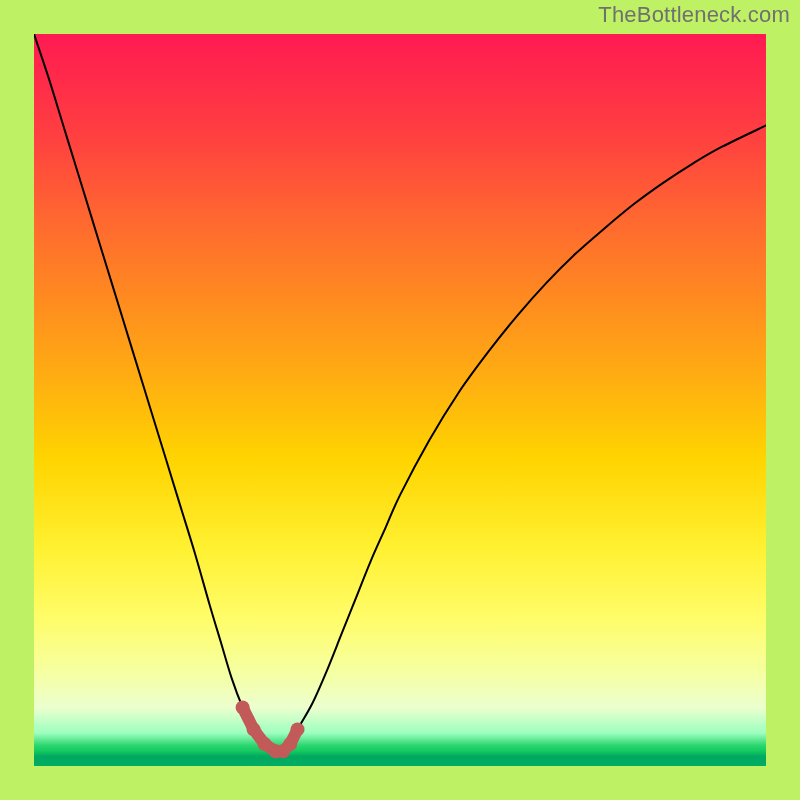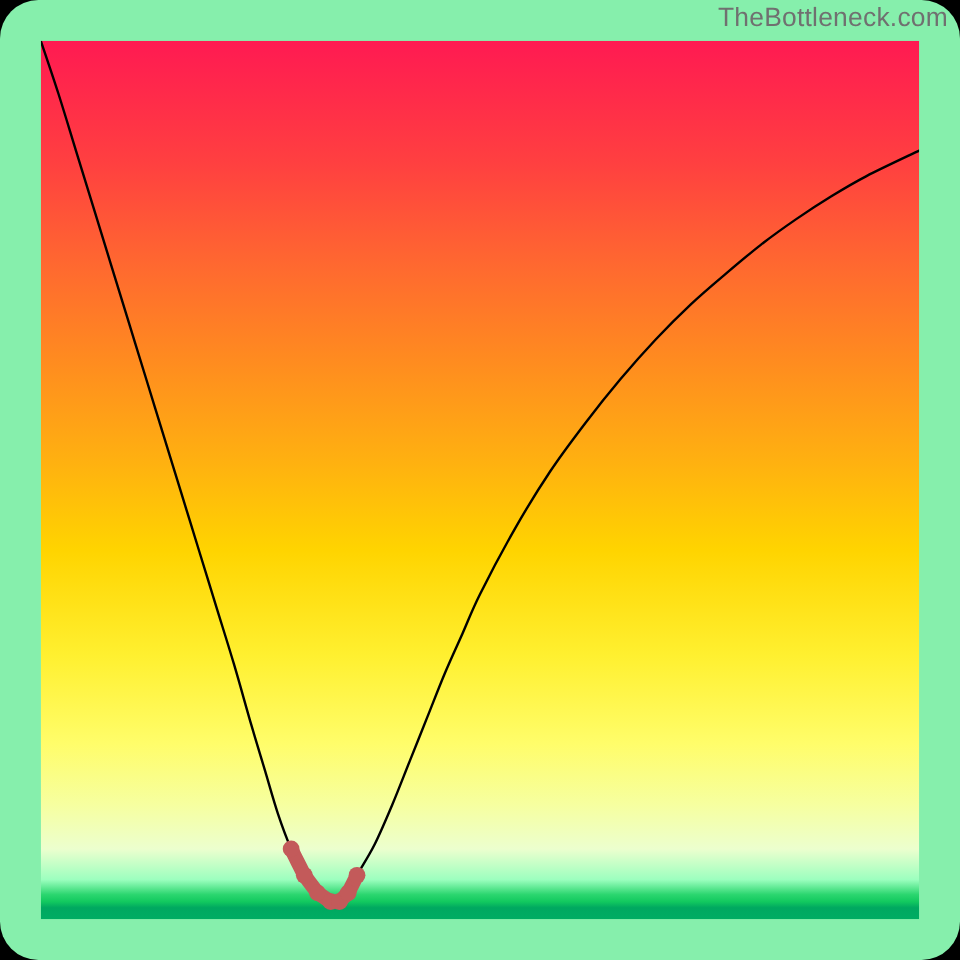--- a/index.html
+++ b/index.html
@@ -7,22 +7,21 @@
     padding: 0;
     width: 800px;
     height: 800px;
     background: #000;
     overflow: hidden;
     font-family: Arial, Helvetica, sans-serif;
   }
   .frame {
     position: absolute;
     inset: 0;
-    background: #86efac;
-    border-radius: 32px;
+    background: #bef264;
   }
   .plot {
     position: absolute;
     left: 34px;
     top: 34px;
     width: 732px;
     height: 732px;
     overflow: hidden;
   }
   .gradient {

